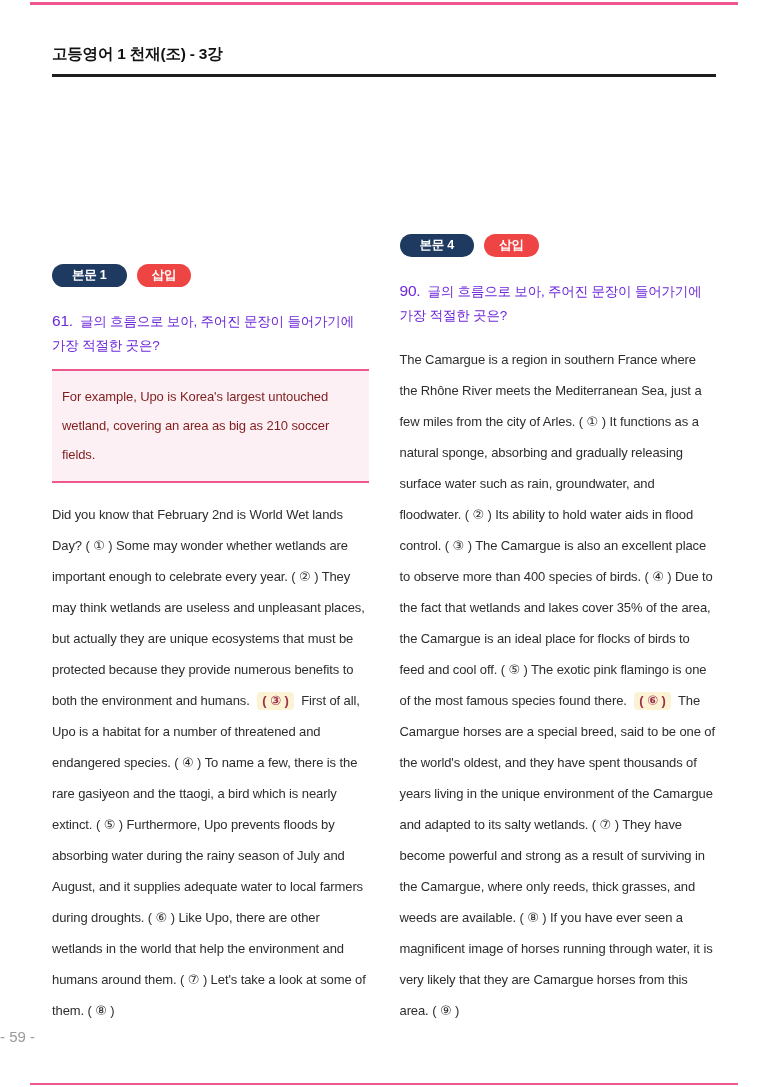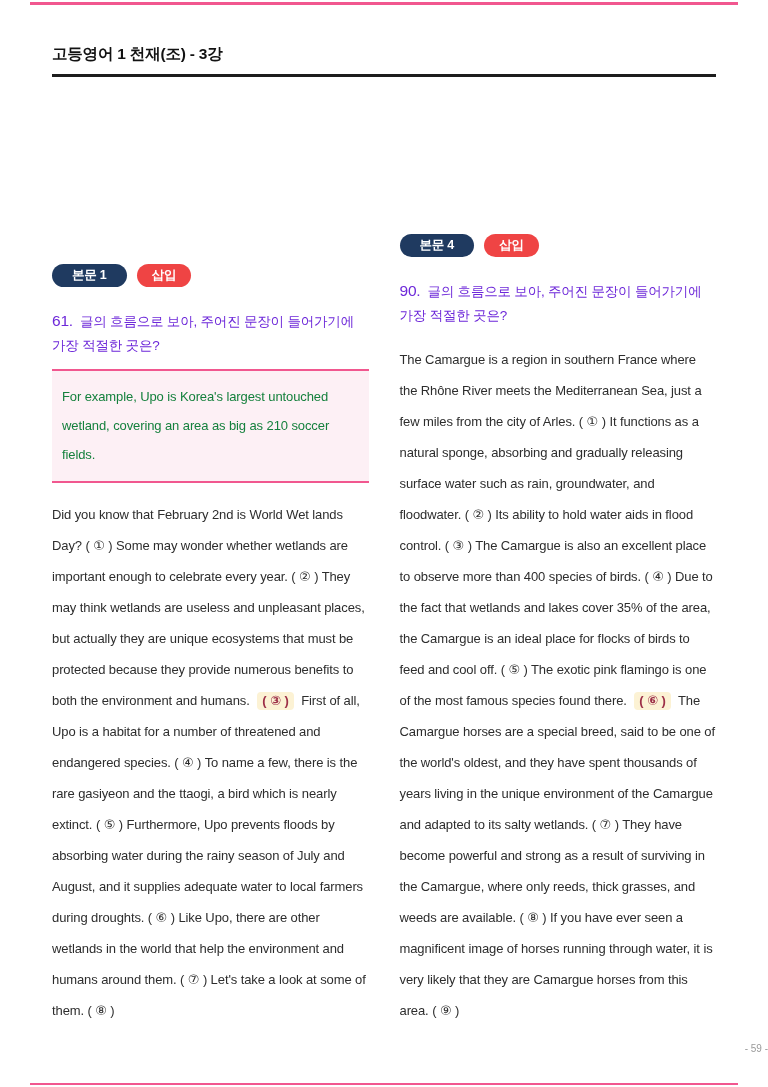--- a/index.html
+++ b/index.html
@@ -107,21 +107,21 @@
   .given-box {
     margin-top: 11px;
     border-top: 2px solid #f1578f;
     border-bottom: 2px solid #f1578f;
     background: #fdf0f5;
     padding: 11px 10px;
   }
   .given-text {
     font-size: 13px;
     line-height: 2.25;
-    color: #15803d;
+    color: #7f1d1d;
     letter-spacing: -0.1px;
   }
 
   .passage {
     margin-top: 16px;
     font-size: 13px;
     line-height: 31px;
     color: #2d2d2d;
     text-align: left;
     letter-spacing: -0.1px;
@@ -130,25 +130,25 @@
     background: #fcf2d4;
     color: #9d2f47;
     font-weight: bold;
     border-radius: 4px;
     padding: 1px 5px 2px;
     margin: 0 4px;
   }
 
   .footer {
     position: absolute;
-    bottom: 33px;
+    bottom: 42px;
     left: 0;
     width: 100%;
-    text-align: right;
-    font-size: 10px;
+    text-align: left;
+    font-size: 15px;
     color: #9a9a9a;
   }
 </style>
 </head>
 <body>
 
 <div class="page">
 
   <div class="accent-line top"></div>
 

